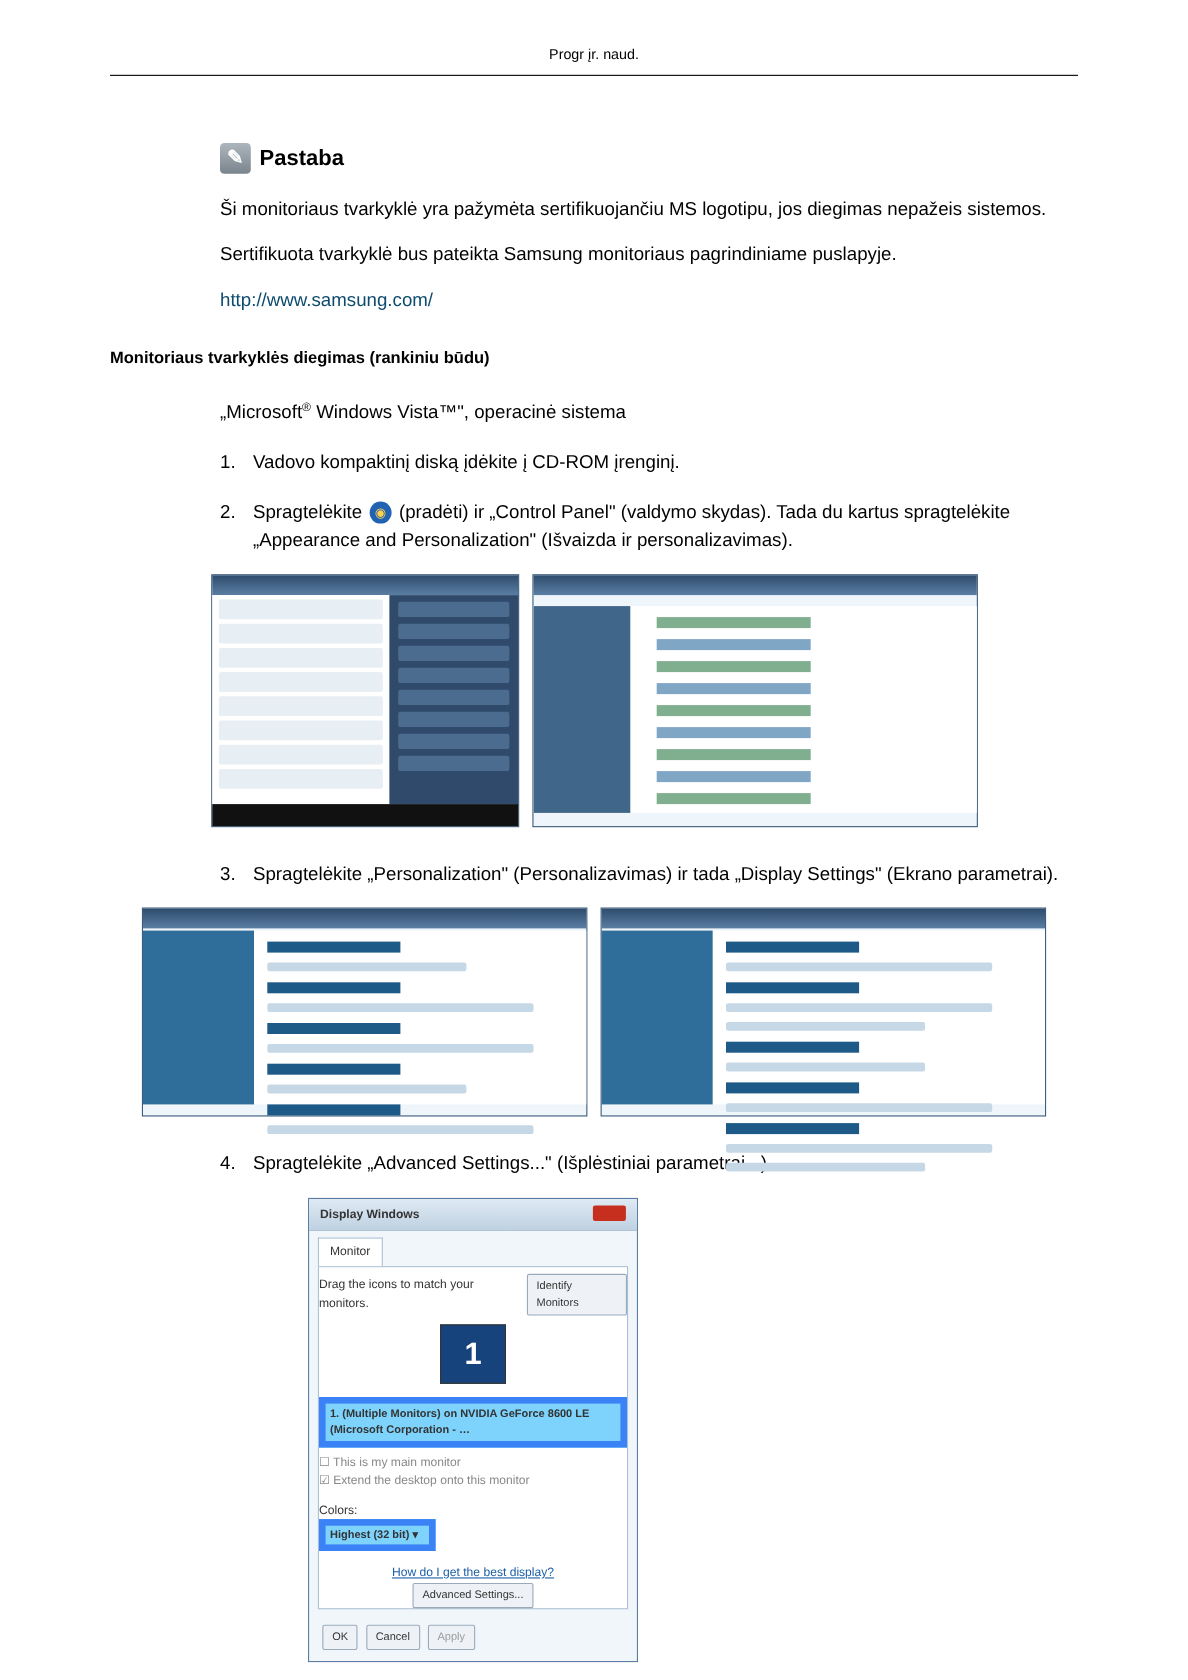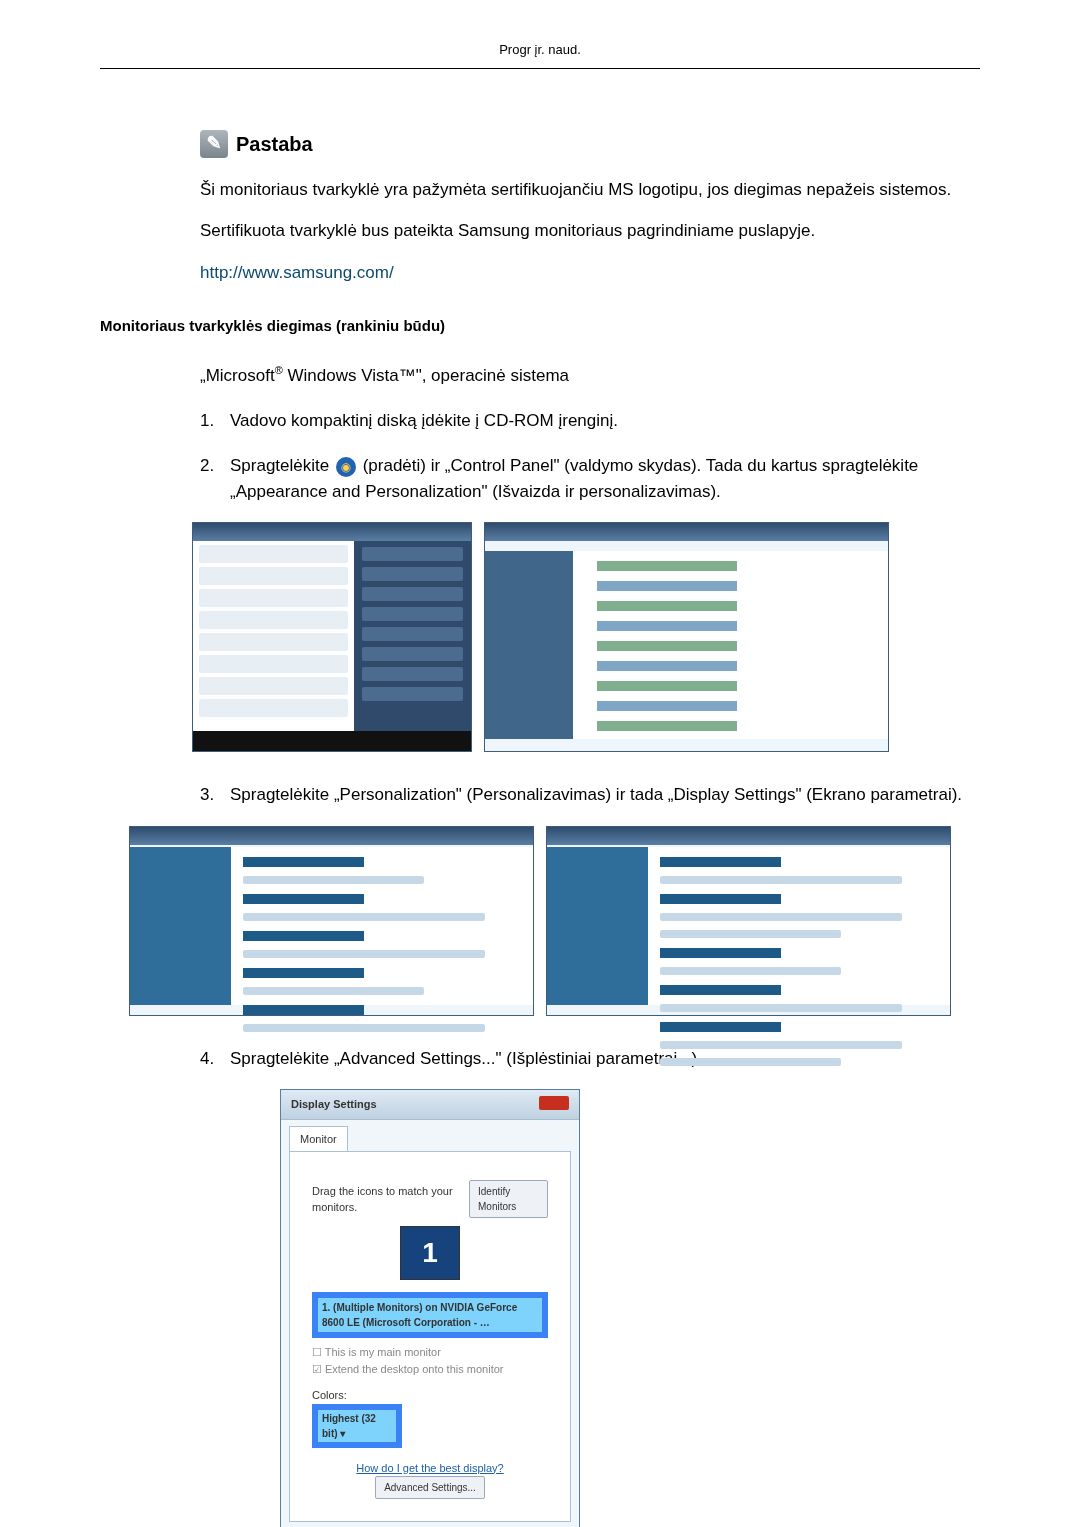--- a/index.html
+++ b/index.html
@@ -117,21 +117,21 @@
       width: 300px;
       border: 1px solid #5a7ea3;
       background: #f1f6fb;
       margin: 18px 0 30px 180px;
       font-size: 11px;
       color: #333;
     }
     .ss-display .dtitle { background: linear-gradient(180deg,#dfeaf4,#bfd1e1); padding:6px 10px; border-bottom:1px solid #a9bdd1; font-weight:bold; display:flex; justify-content:space-between; }
     .ss-display .dclose { width:30px; height:14px; background:#c62e1d; border-radius:2px; }
     .ss-display .tab { background:#fff; display:inline-block; padding:4px 10px; border:1px solid #aac0d4; border-bottom:none; margin:6px 0 0 8px; }
-    .ss-display .panel { background:#fff; border:1px solid #aac0d4; margin:0 8px 8px 8px; padding:22px; }
+    .ss-display .panel { background:#fff; border:1px solid #aac0d4; margin:0 8px 8px 8px; padding:0; }
     .ss-display .monbox { width:60px; height:54px; background:#16437c; color:#fff; margin:8px auto 12px; display:flex; align-items:center; justify-content:center; font-size:28px; font-weight:bold; border:1px solid #333; }
     .ss-display .btn { display:inline-block; border:1px solid #9aaabb; background:#eef2f6; padding:3px 8px; border-radius:2px; font-size:10px; }
     .ss-display .row { display:flex; justify-content:space-between; align-items:center; margin-top:6px; }
     .ss-display select, .ss-display .combo { border:6px solid #3b82f6; font-size:10px; padding:1px 4px; background:#7dd3fc;font-weight:bold; }
     .ss-display .slider { height:4px; background:#c6d4e1; margin:6px 0; position:relative; }
     .ss-display .slider .thumb { width:8px; height:14px; background:#6f92b3; position:absolute; top:-5px; left:45%; }
     .ss-display .link2 { color:#1b5fa6; text-decoration:underline; }
     .ss-display .btnrow { text-align:left; padding:6px 8px 10px; }
     .ss-display .btnrow .btn { margin-left:4px; }
     .para { margin-bottom: 16px; }
@@ -256,21 +256,21 @@
   </div>
 </div>
 
 <div class="ol-step">
   <div class="ol-num">4.</div>
   <div>Spragtelėkite „Advanced Settings..." (Išplėstiniai parametrai...).</div>
 </div>
 
 <div class="ss-display">
   <div class="dtitle">
-    <span>Display Settings</span>
+    <span>Display Windows</span>
     <span class="dclose"></span>
   </div>
   <div>
     <span class="tab">Monitor</span>
   </div>
   <div class="panel">
     <div class="row">
       <span>Drag the icons to match your monitors.</span>
       <span class="btn">Identify Monitors</span>
     </div>

